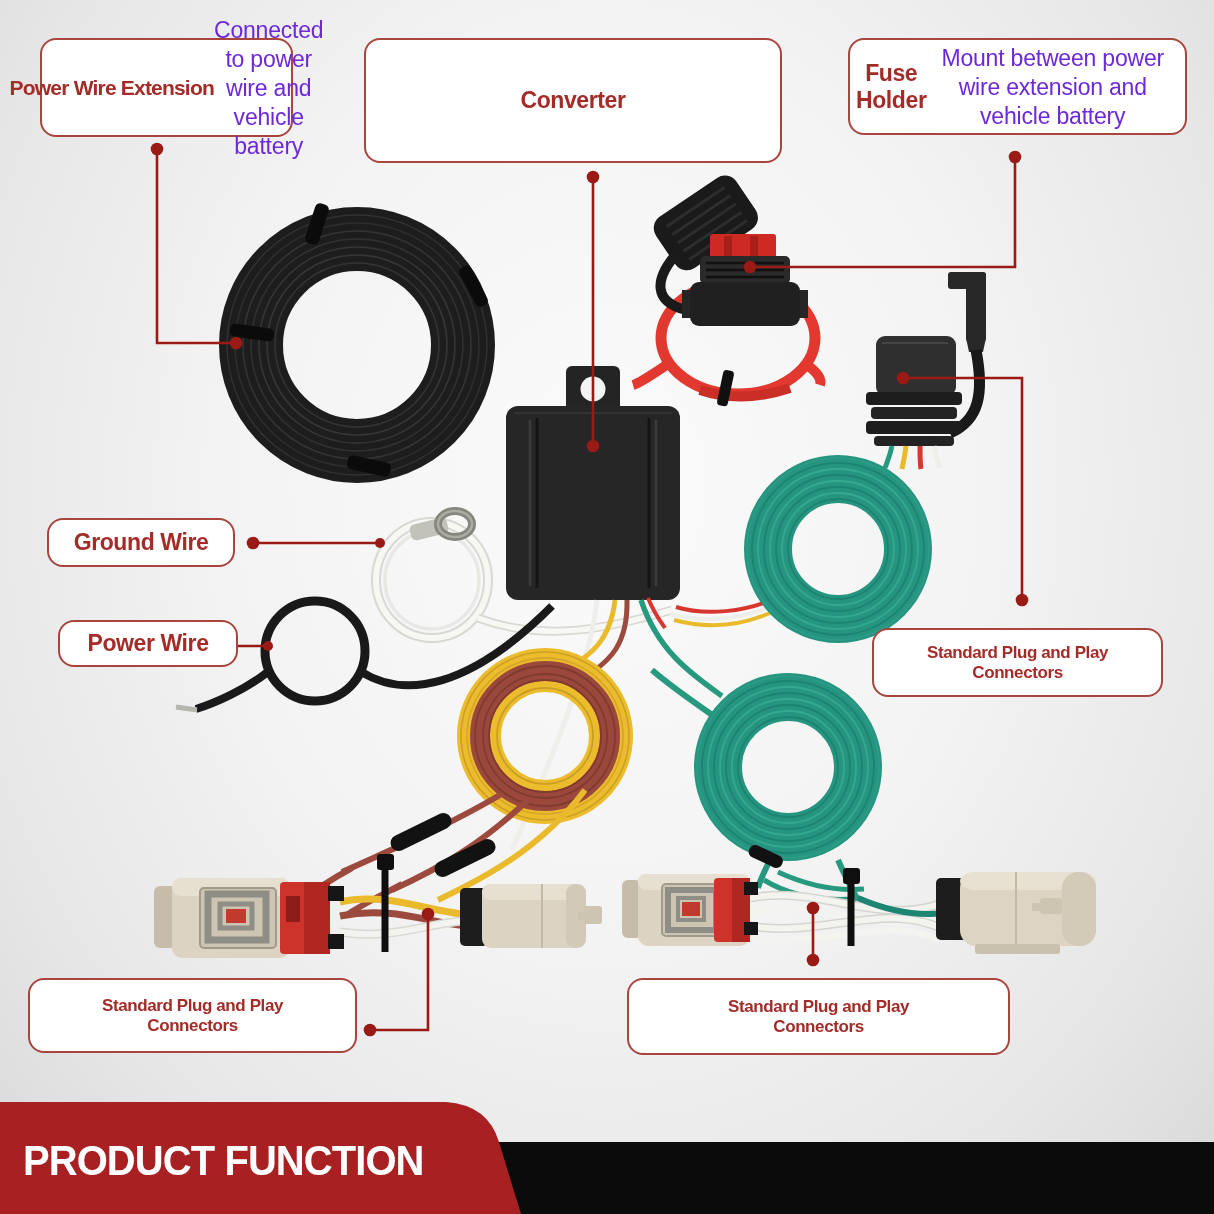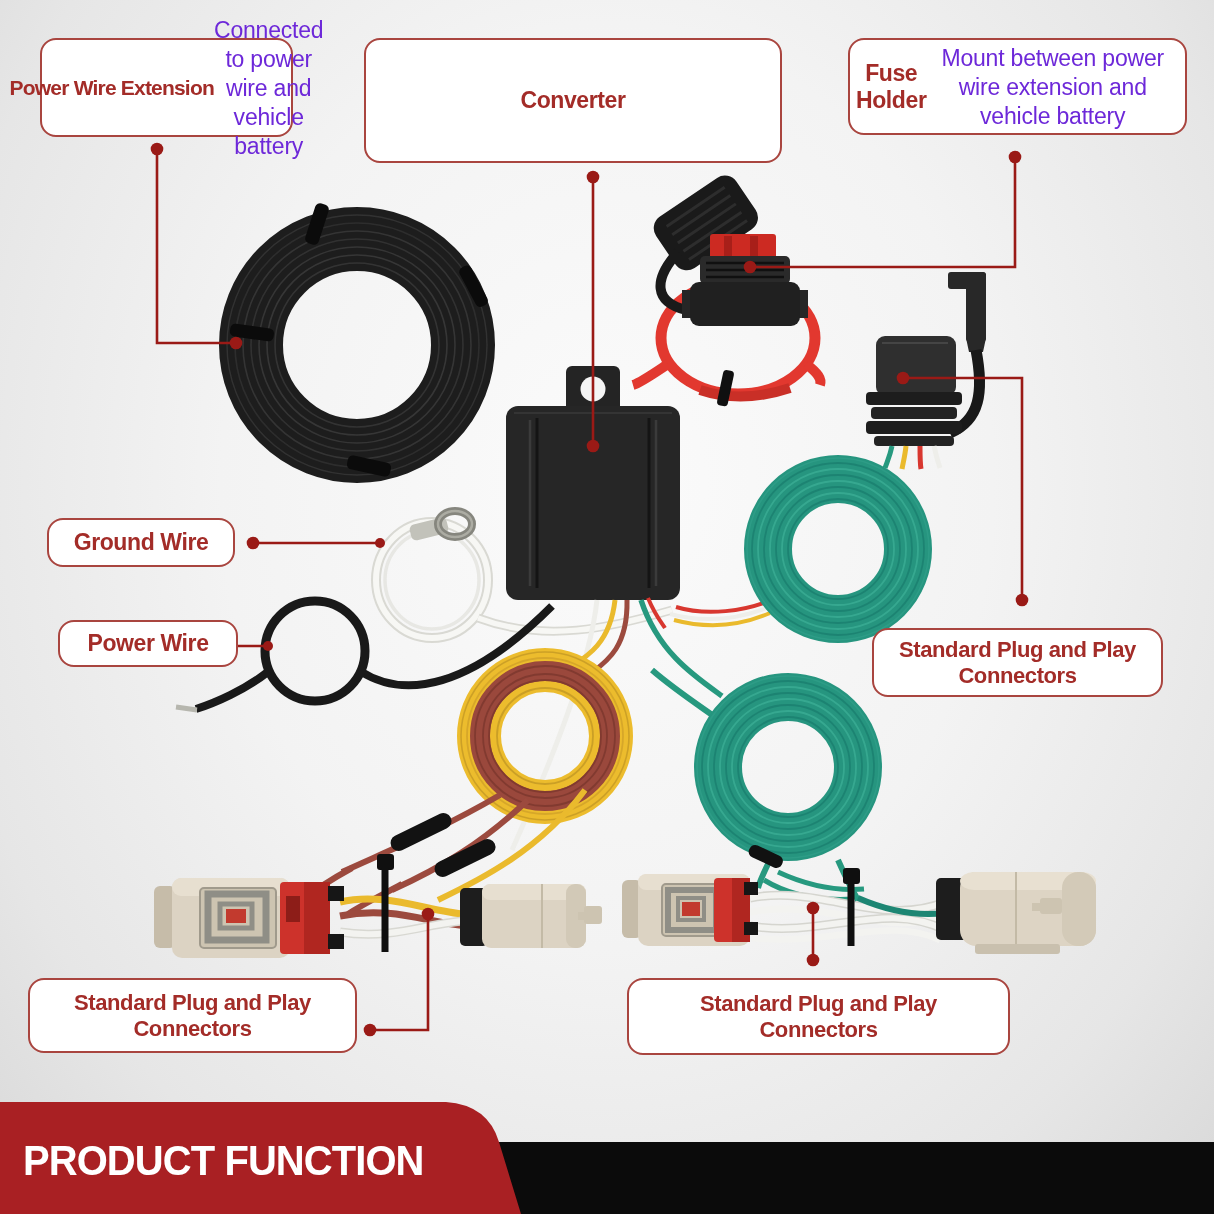--- a/index.html
+++ b/index.html
@@ -23,21 +23,21 @@
   }
   .c-pwe   {left:40px;  top:38px;  width:253px; height:99px;}
   .c-pwe .t{font-size:21px; letter-spacing:-0.8px; white-space:nowrap;}
   .c-conv  {left:364px; top:38px;  width:418px; height:125px;}
   .c-fuse  {left:848px; top:38px;  width:339px; height:97px;}
   .c-ground{left:47px;  top:518px; width:188px; height:49px;}
   .c-power {left:58px;  top:620px; width:180px; height:47px;}
   .c-plug-r {left:872px; top:628px; width:291px; height:69px;}
   .c-plug-bl{left:28px;  top:978px; width:329px; height:75px;}
   .c-plug-bm{left:627px; top:978px; width:383px; height:77px;}
-  .callout--plug .t{max-width:240px; font-size:22px;}
+  .callout--plug .t{max-width:240px; font-size:17px;}
   .banner-title{
     position:absolute; left:23px; top:1136px; height:48px; z-index:4;
     display:flex; align-items:center;
     color:#ffffff; font-weight:bold; font-size:43px; letter-spacing:-1px;
     transform:scaleX(0.93); transform-origin:left center; white-space:nowrap;
   }
 </style>
 </head>
 <body>
 

